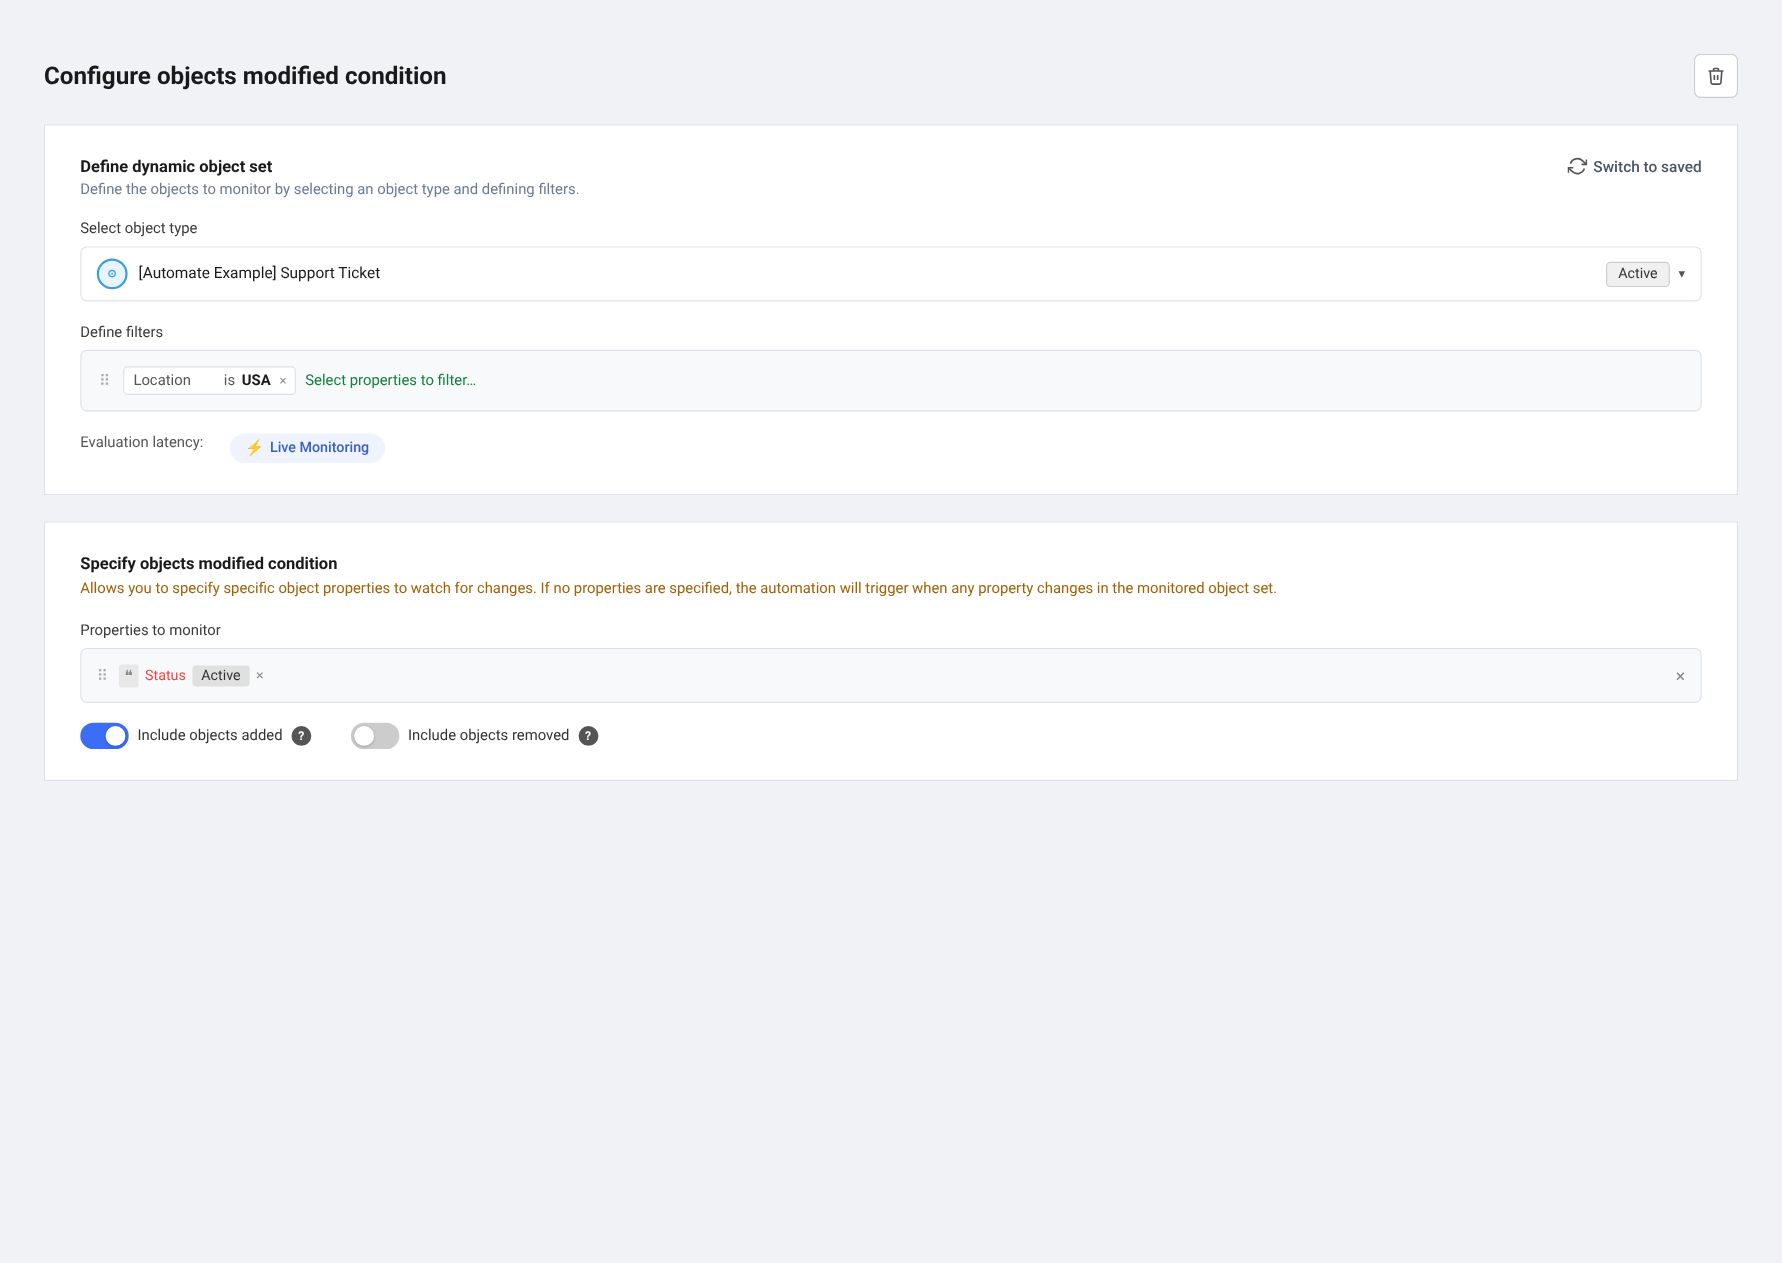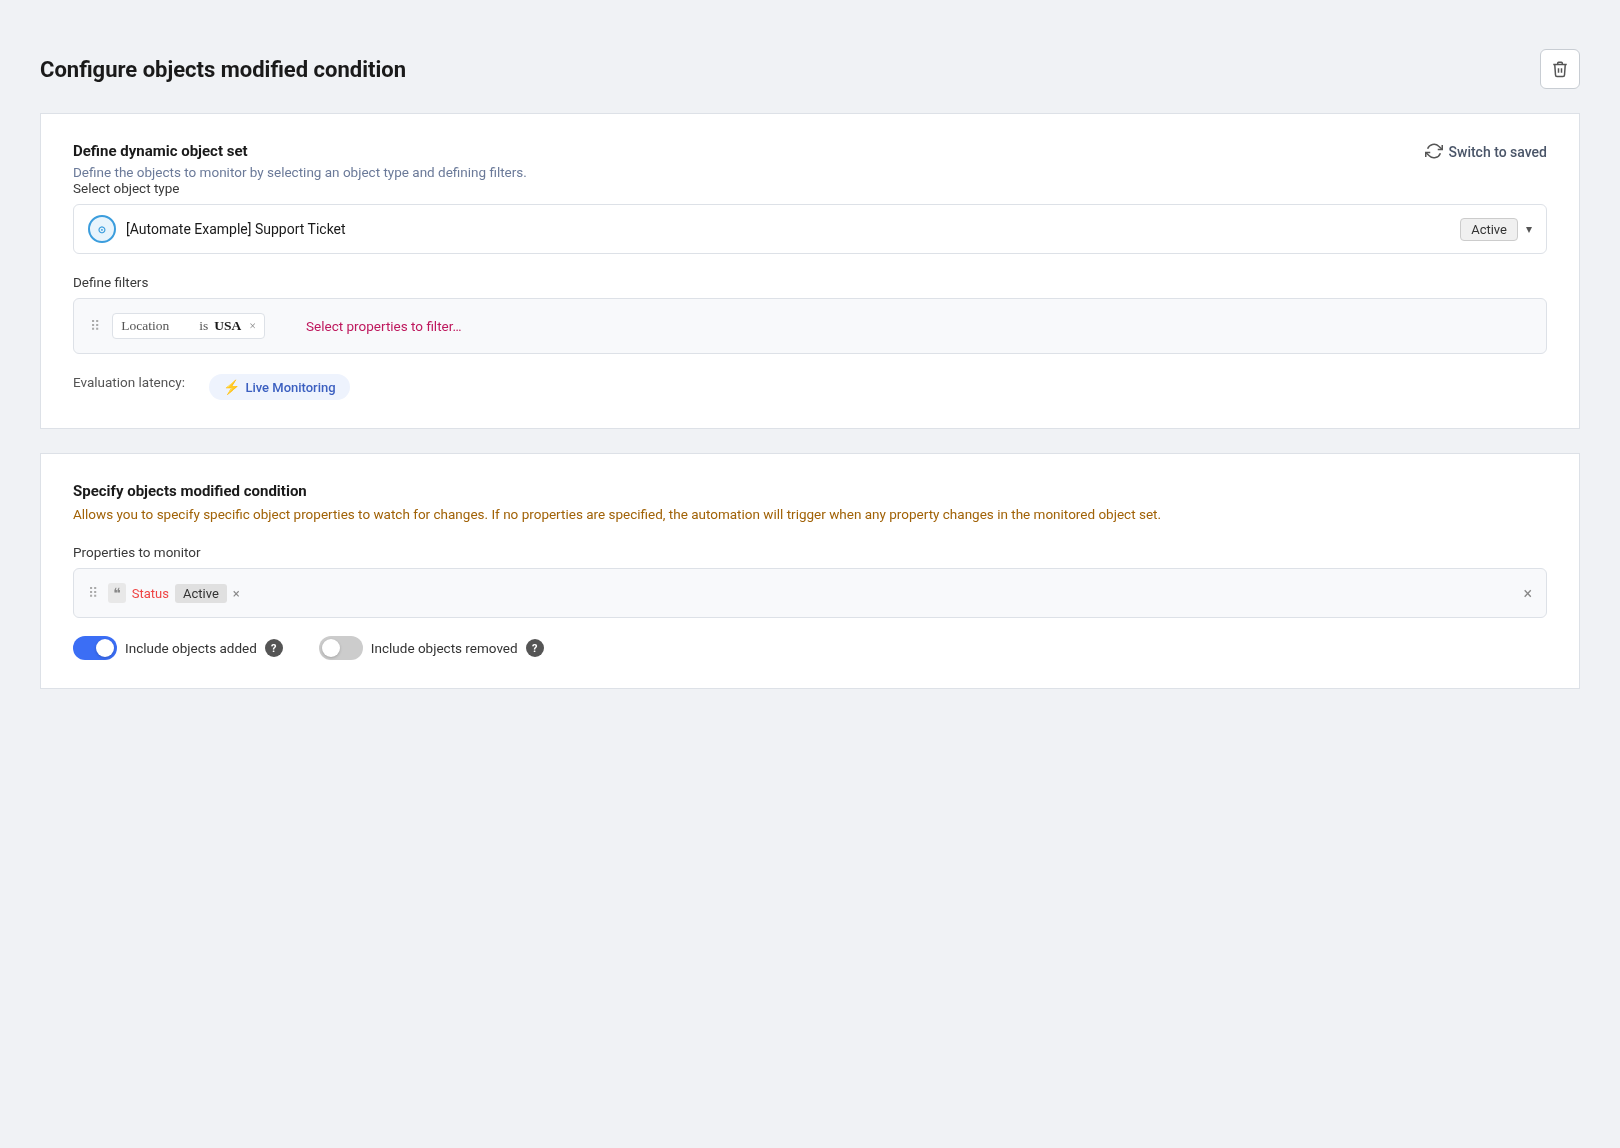--- a/index.html
+++ b/index.html
@@ -44,20 +44,21 @@
       font-size: 15px;
       font-weight: 700;
       margin-bottom: 4px;
       display: flex;
       align-items: center;
       justify-content: space-between;
     }
     .card-section-subtitle {
       color: #6b7a99;
       font-size: 13.5px;
+      margin-bottom: 20px;
     }
     .switch-to-saved {
       display: flex;
       align-items: flex-end;
       gap: 6px;
       color: #4a5568;
       font-size: 14px;
       font-weight: 500;
       cursor: pointer;
     }
@@ -132,35 +133,33 @@
     }
     .filter-tag {
       display: flex;
       align-items: center;
       gap: 4px;
       background: #fff;
       border: 1px solid #dde1e7;
       border-radius: 4px;
       padding: 4px 8px;
       font-size: 13.5px;
-      font-family: Liberation Serif, serif;
     }
     .filter-tag .tag-key { color: #555; }
     .filter-tag .tag-op { color: #555; margin: 0 2px; padding-left: 24px; }
     .filter-tag .tag-val { font-weight: 700; color: #1a1a1a; }
     .filter-tag .tag-close {
       color: #888;
       cursor: pointer;
       margin-left: 4px;
       font-size: 12px;
     }
     .filter-placeholder {
-      color: #be185d;
-      font-size: 13.5px;
-      margin-left: 33px;
+      color: #15803d;
+      font-size: 13.5px;
     }
     .evaluation-latency {
       display: flex;
       align-items: flex-start;
       gap: 24px;
       font-size: 13.5px;
       color: #555;
     }
     .live-monitoring-badge {
       display: flex;

